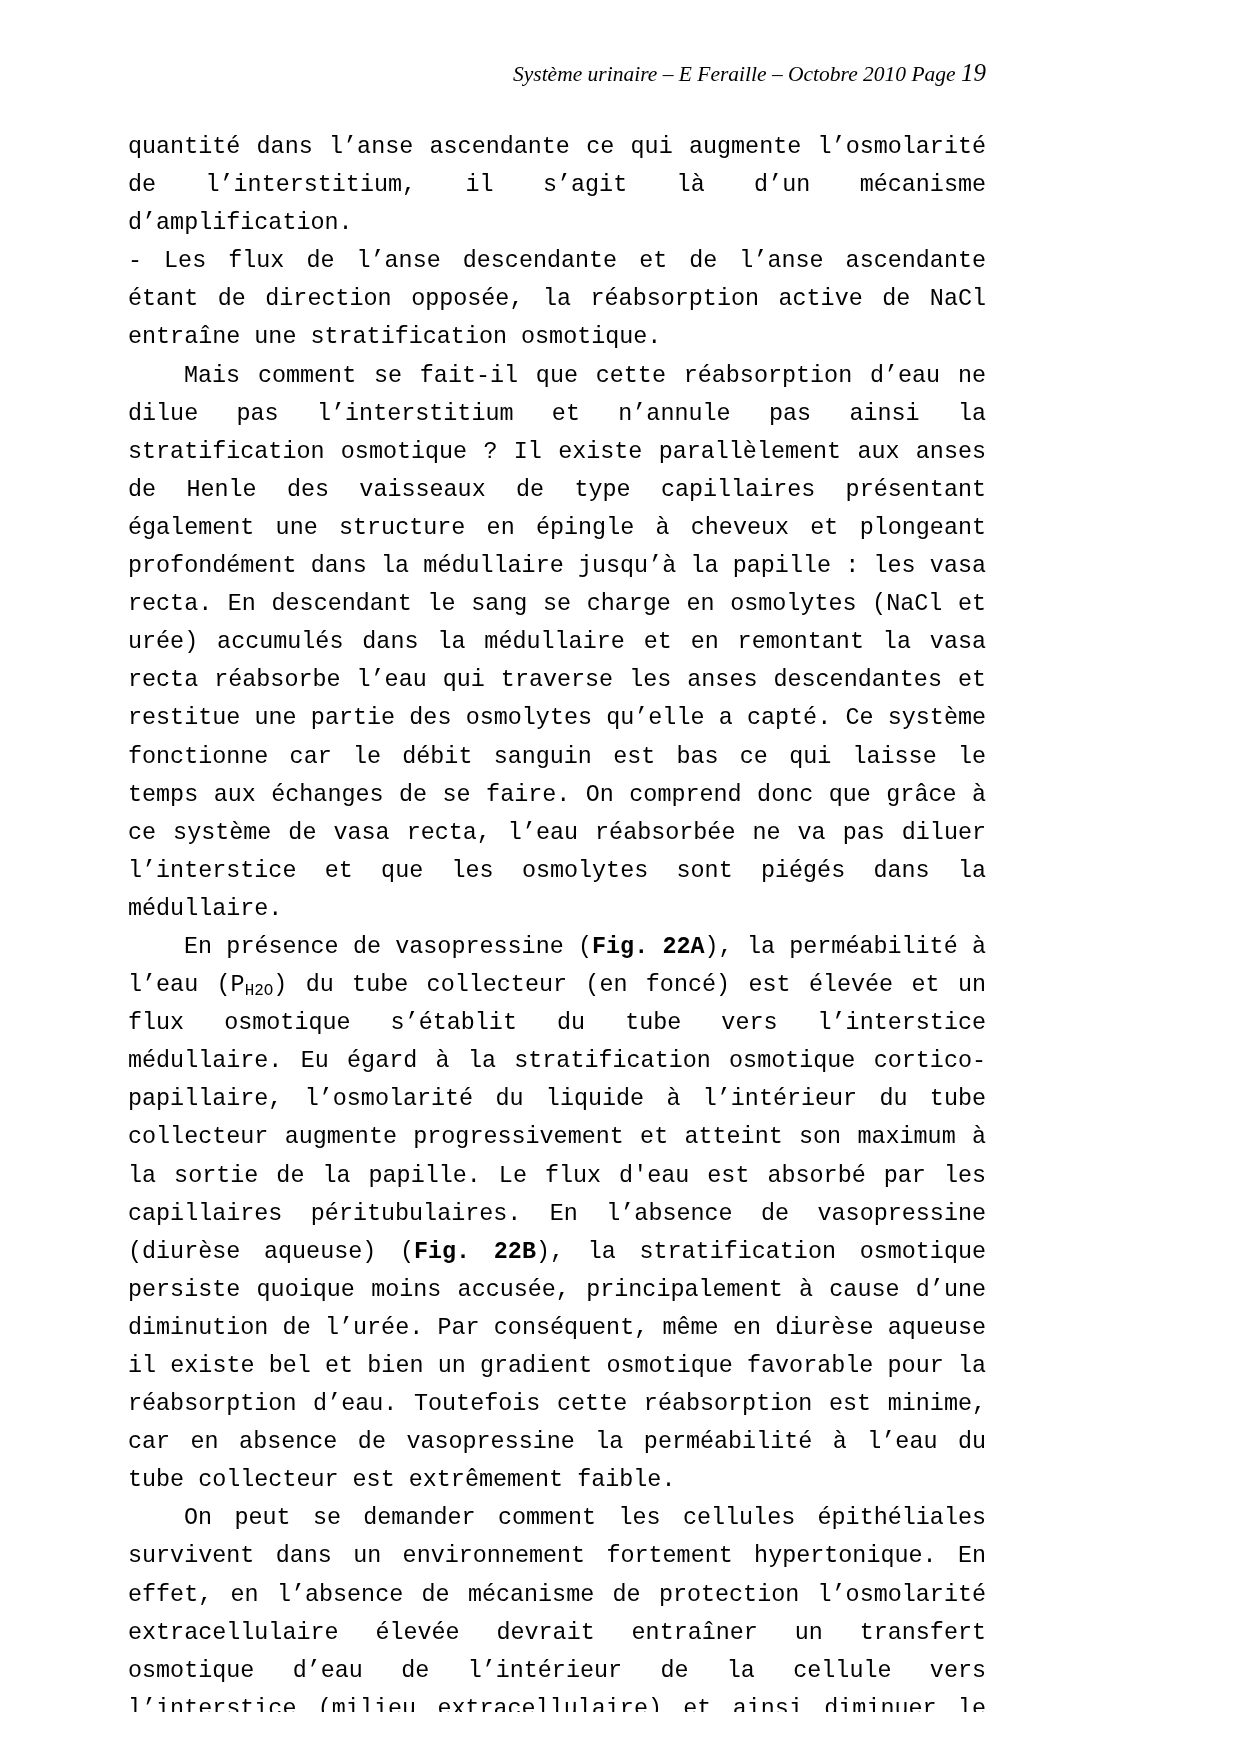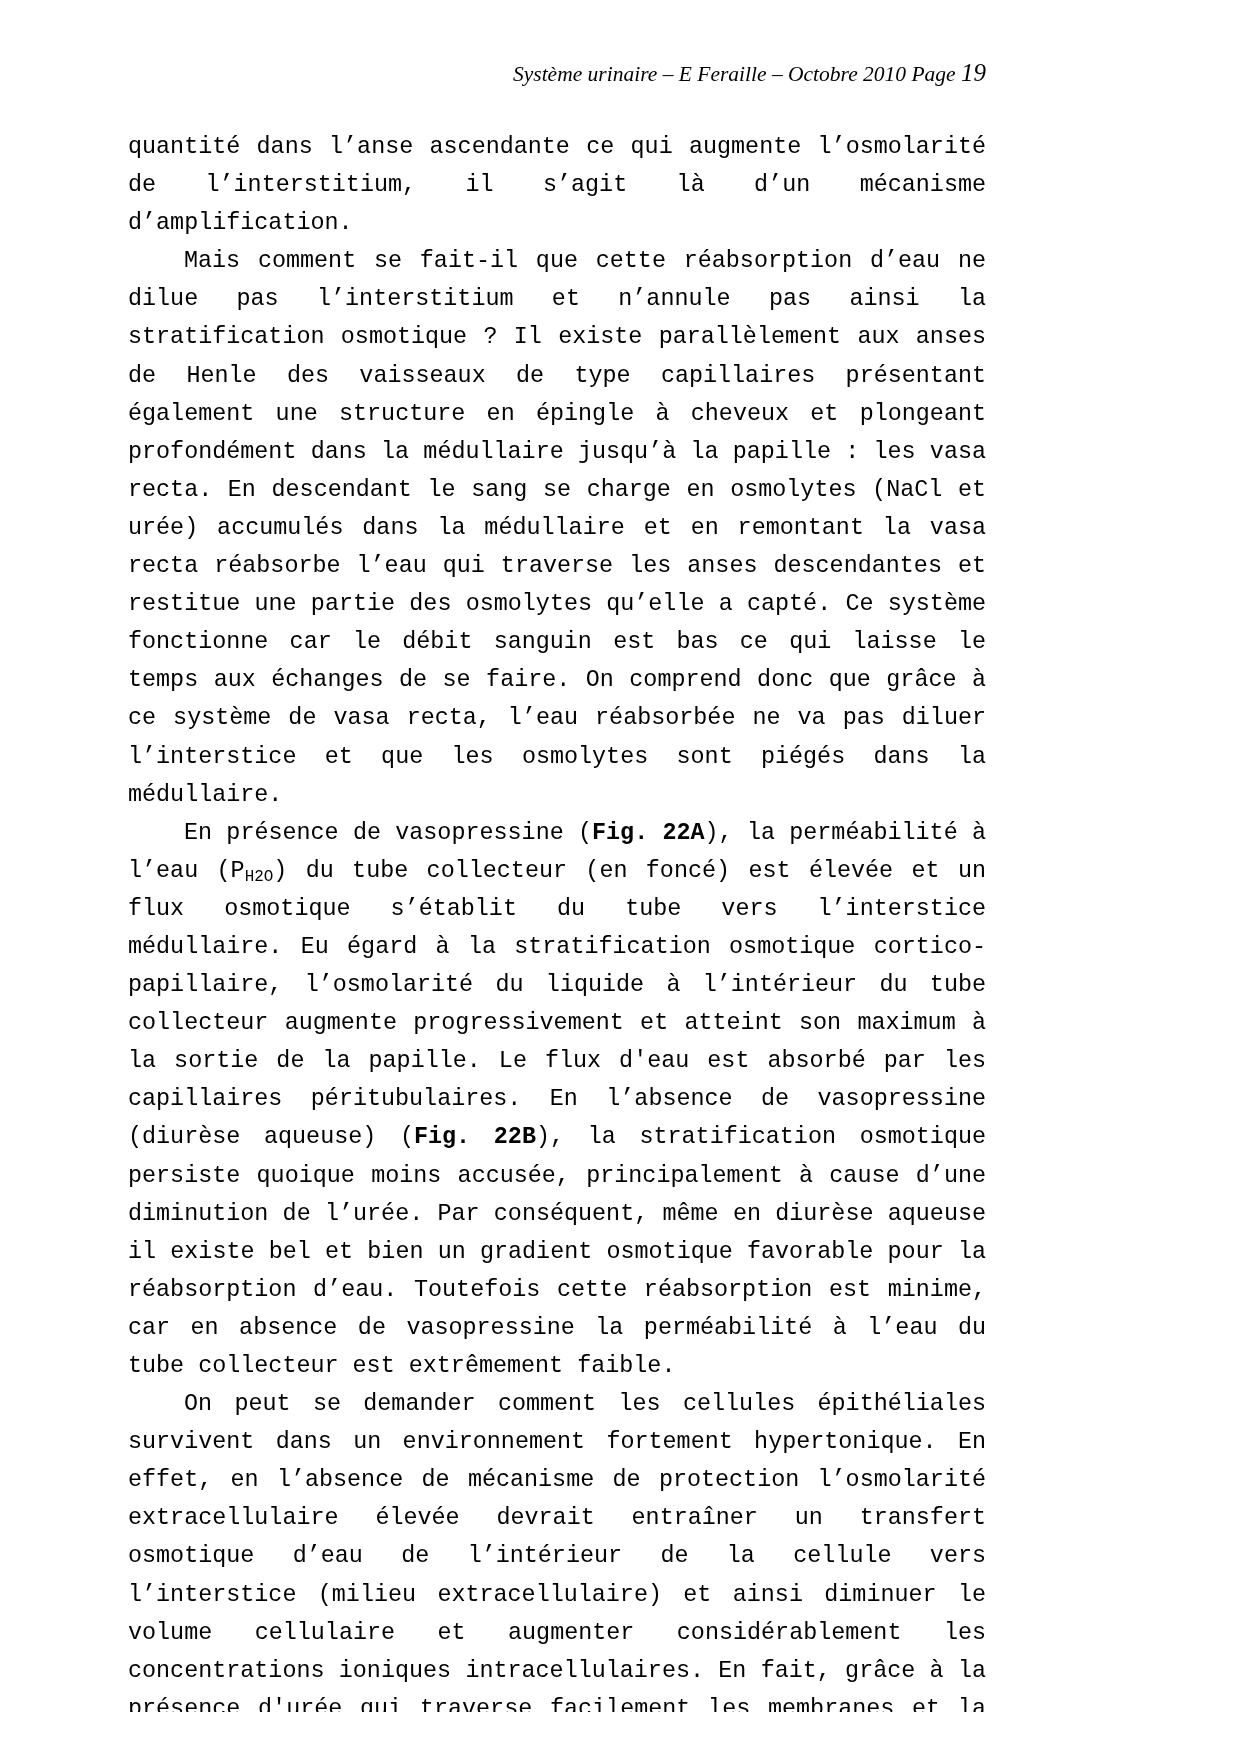--- a/index.html
+++ b/index.html
@@ -77,18 +77,19 @@
 <body>
 
 <div class="page">
 
   <div class="header">
     <span>Système urinaire – E Feraille – Octobre 2010  Page </span><span class="page-num">19</span>
   </div>
 
   <div class="body-col" id="body-col">
       <p class="para ragged">quantité dans l’anse ascendante ce qui augmente l’osmolarité de l’interstitium, il s’agit là d’un mécanisme d’amplification.</p>
+      <p class="para ragged">- Les flux de l’anse descendante et de l’anse ascendante étant de direction opposée, la réabsorption active de NaCl entraîne une stratification osmotique.</p>
       <p class="para indent ragged">Mais comment se fait-il que cette réabsorption d’eau ne dilue pas l’interstitium et n’annule pas ainsi la stratification osmotique ? Il existe parallèlement aux anses de Henle des vaisseaux de type capillaires présentant également une structure en épingle à cheveux et plongeant profondément dans la médullaire jusqu’à la papille : les vasa recta. En descendant le sang se charge en osmolytes (NaCl et urée) accumulés dans la médullaire et en remontant la vasa recta réabsorbe l’eau qui traverse les anses descendantes et restitue une partie des osmolytes qu’elle a capté. Ce système fonctionne car le débit sanguin est bas ce qui laisse le temps aux échanges de se faire. On comprend donc que grâce à ce système de vasa recta, l’eau réabsorbée ne va pas diluer l’interstice et que les osmolytes sont piégés dans la médullaire.</p>
       <p class="para indent ragged">En présence de vasopressine (<b>Fig. 22A</b>), la perméabilité à l’eau (P<sub>H2O</sub>) du tube collecteur (en foncé) est élevée et un flux osmotique s’établit du tube vers l’interstice médullaire. Eu égard à la stratification osmotique cortico-papillaire, l’osmolarité du liquide à l’intérieur du tube collecteur augmente progressivement et atteint son maximum à la sortie de la papille. Le flux d'eau est absorbé par les capillaires péritubulaires. En l’absence de vasopressine (diurèse aqueuse) (<b>Fig. 22B</b>), la stratification osmotique persiste quoique moins accusée, principalement à cause d’une diminution de l’urée. Par conséquent, même en diurèse aqueuse il existe bel et bien un gradient osmotique favorable pour la réabsorption d’eau. Toutefois cette réabsorption est minime, car en absence de vasopressine la perméabilité à l’eau du tube collecteur est extrêmement faible.</p>
       <p class="para indent ragged">On peut se demander comment les cellules épithéliales survivent dans un environnement fortement hypertonique. En effet, en l’absence de mécanisme de protection l’osmolarité extracellulaire élevée devrait entraîner un transfert osmotique d’eau de l’intérieur de la cellule vers l’interstice (milieu extracellulaire) et ainsi diminuer le volume cellulaire et augmenter considérablement les concentrations ioniques intracellulaires. En fait, grâce à la présence d'urée qui traverse facilement les membranes et la fabrication de substances - sorbitol, betaine, inositol, GPC -, dites « osmolytes compatibles » qui ne traversent pas la membrane et compensent donc l'activité osmotique interstitielle du sodium et du chlore, l'osmolarité intracellulaire est aussi élevée que dans l'espace interstitiel sans changement du volume cellulaire et des concentrations ioniques intracellulaires (<b>Fig. 23</b>). Lorsque</p>
     </div>
 
 </div>
 
 </body></html>

